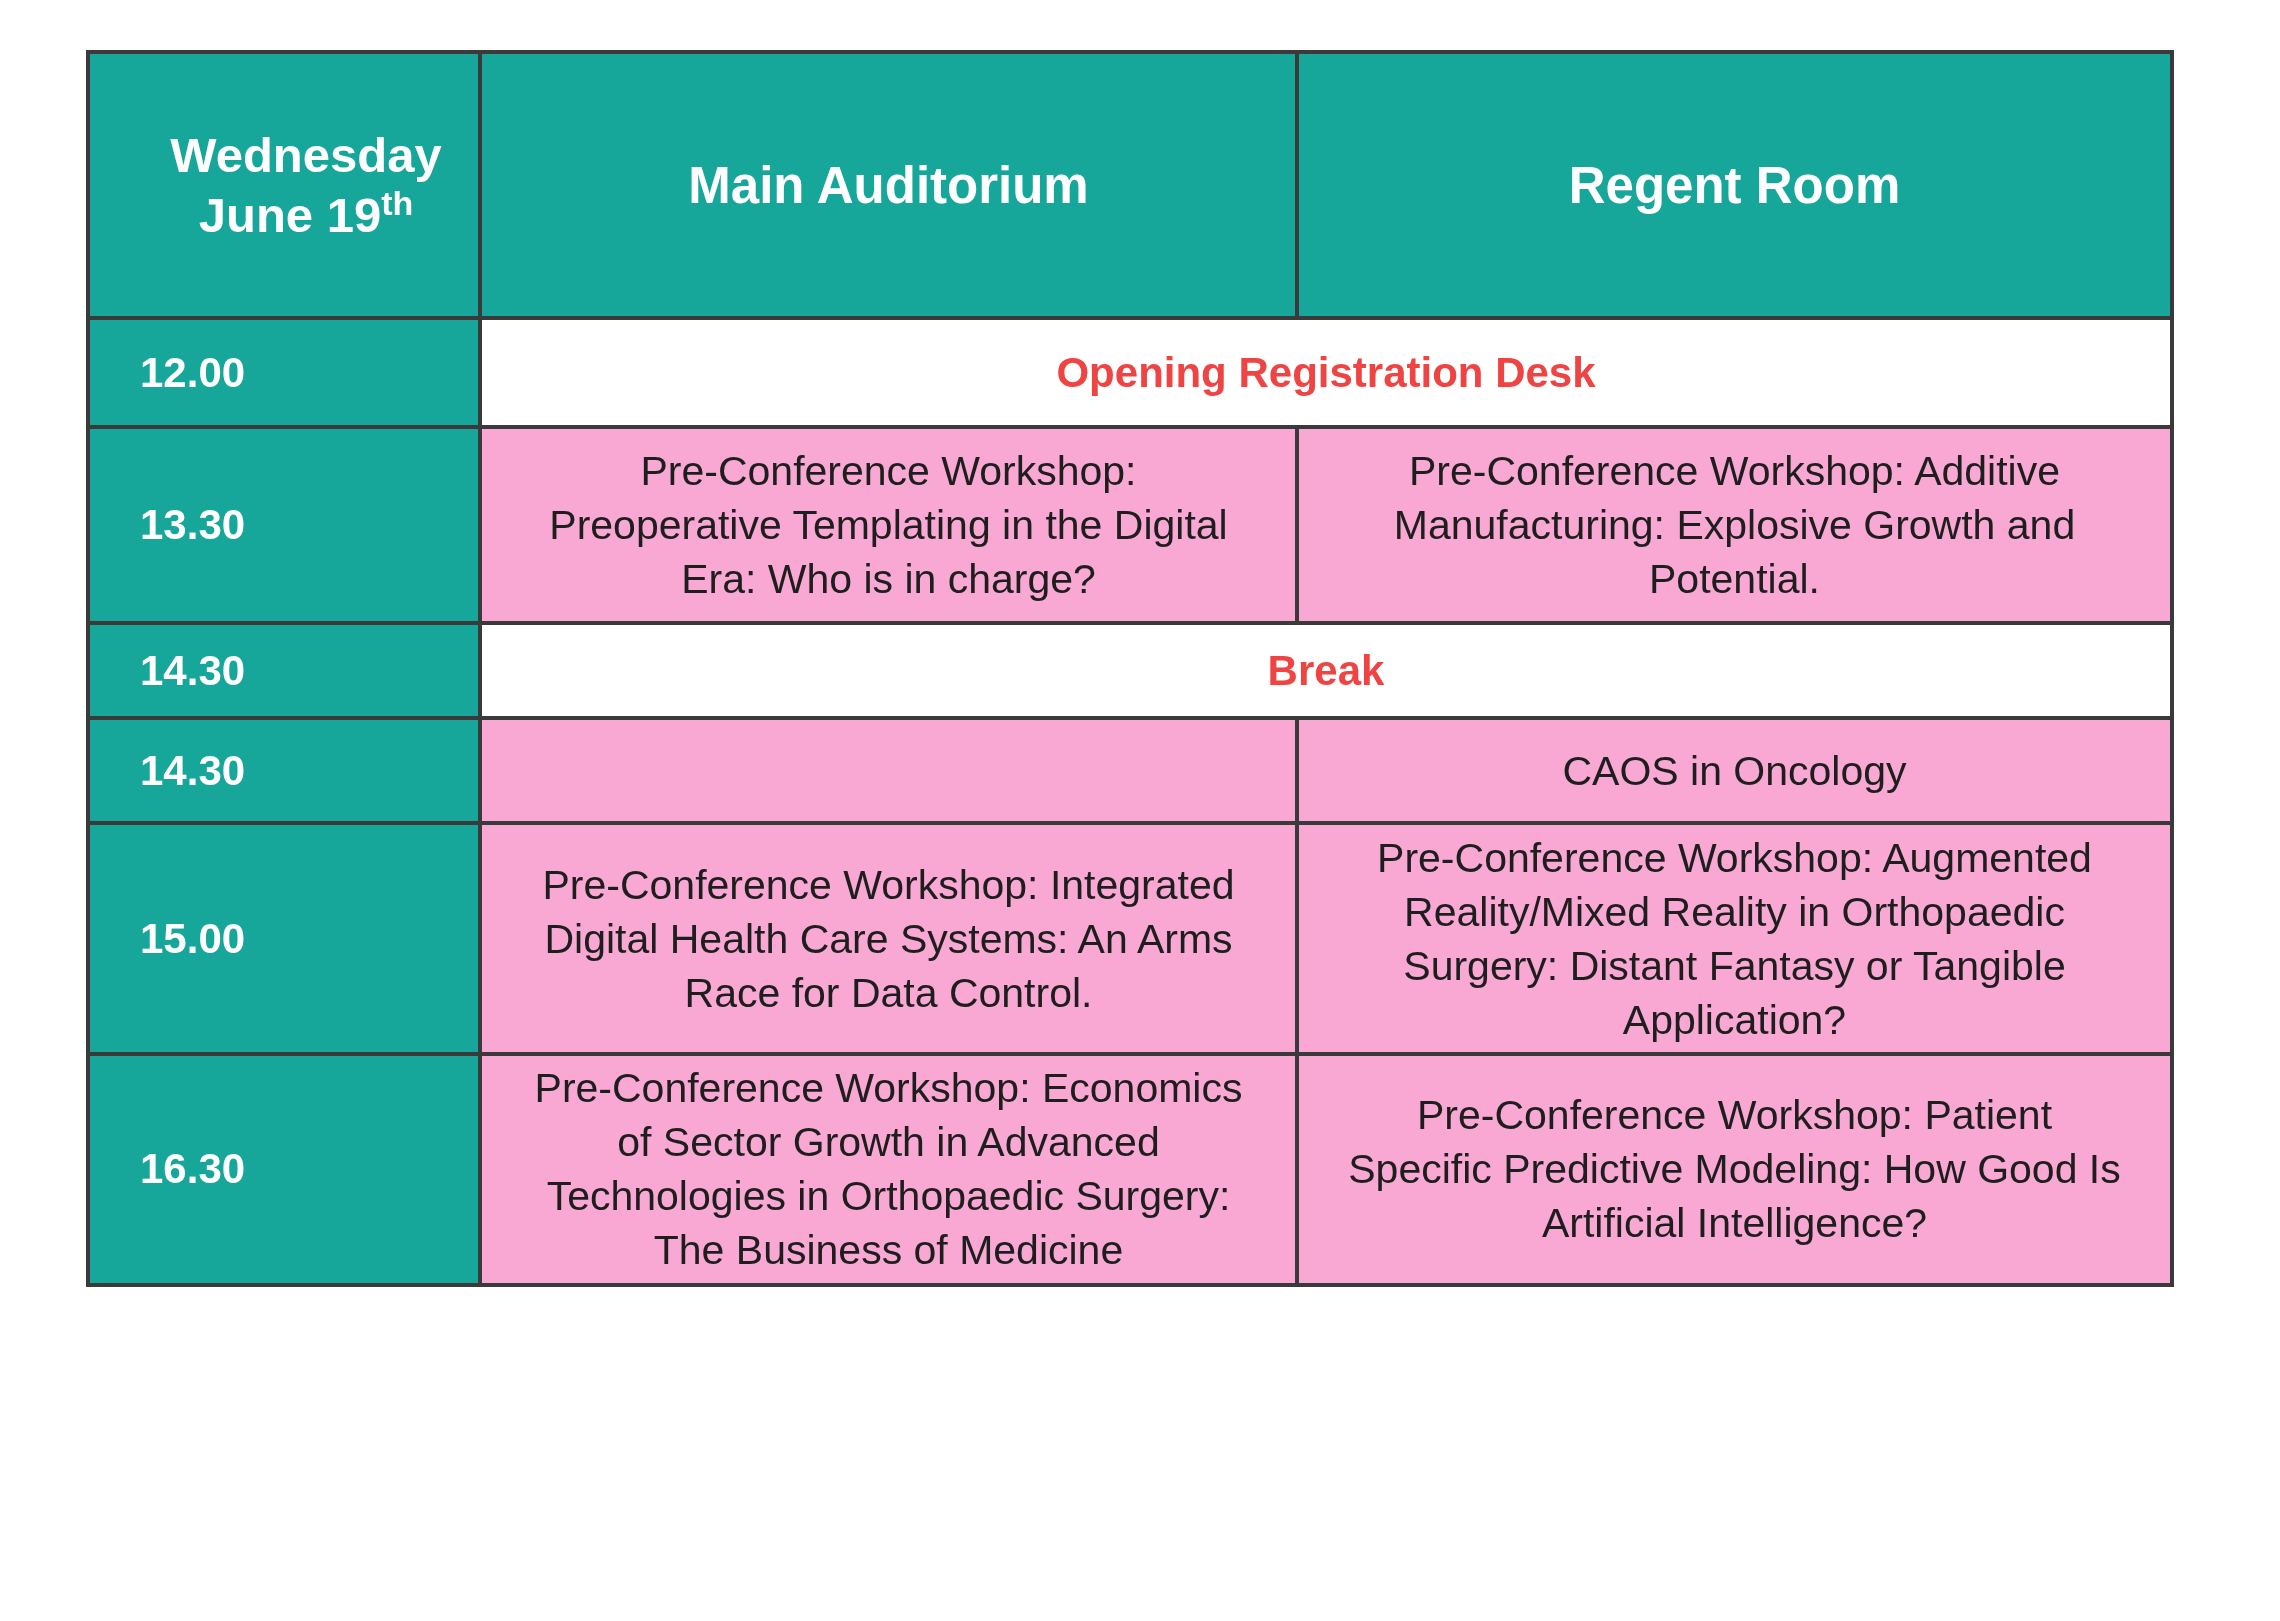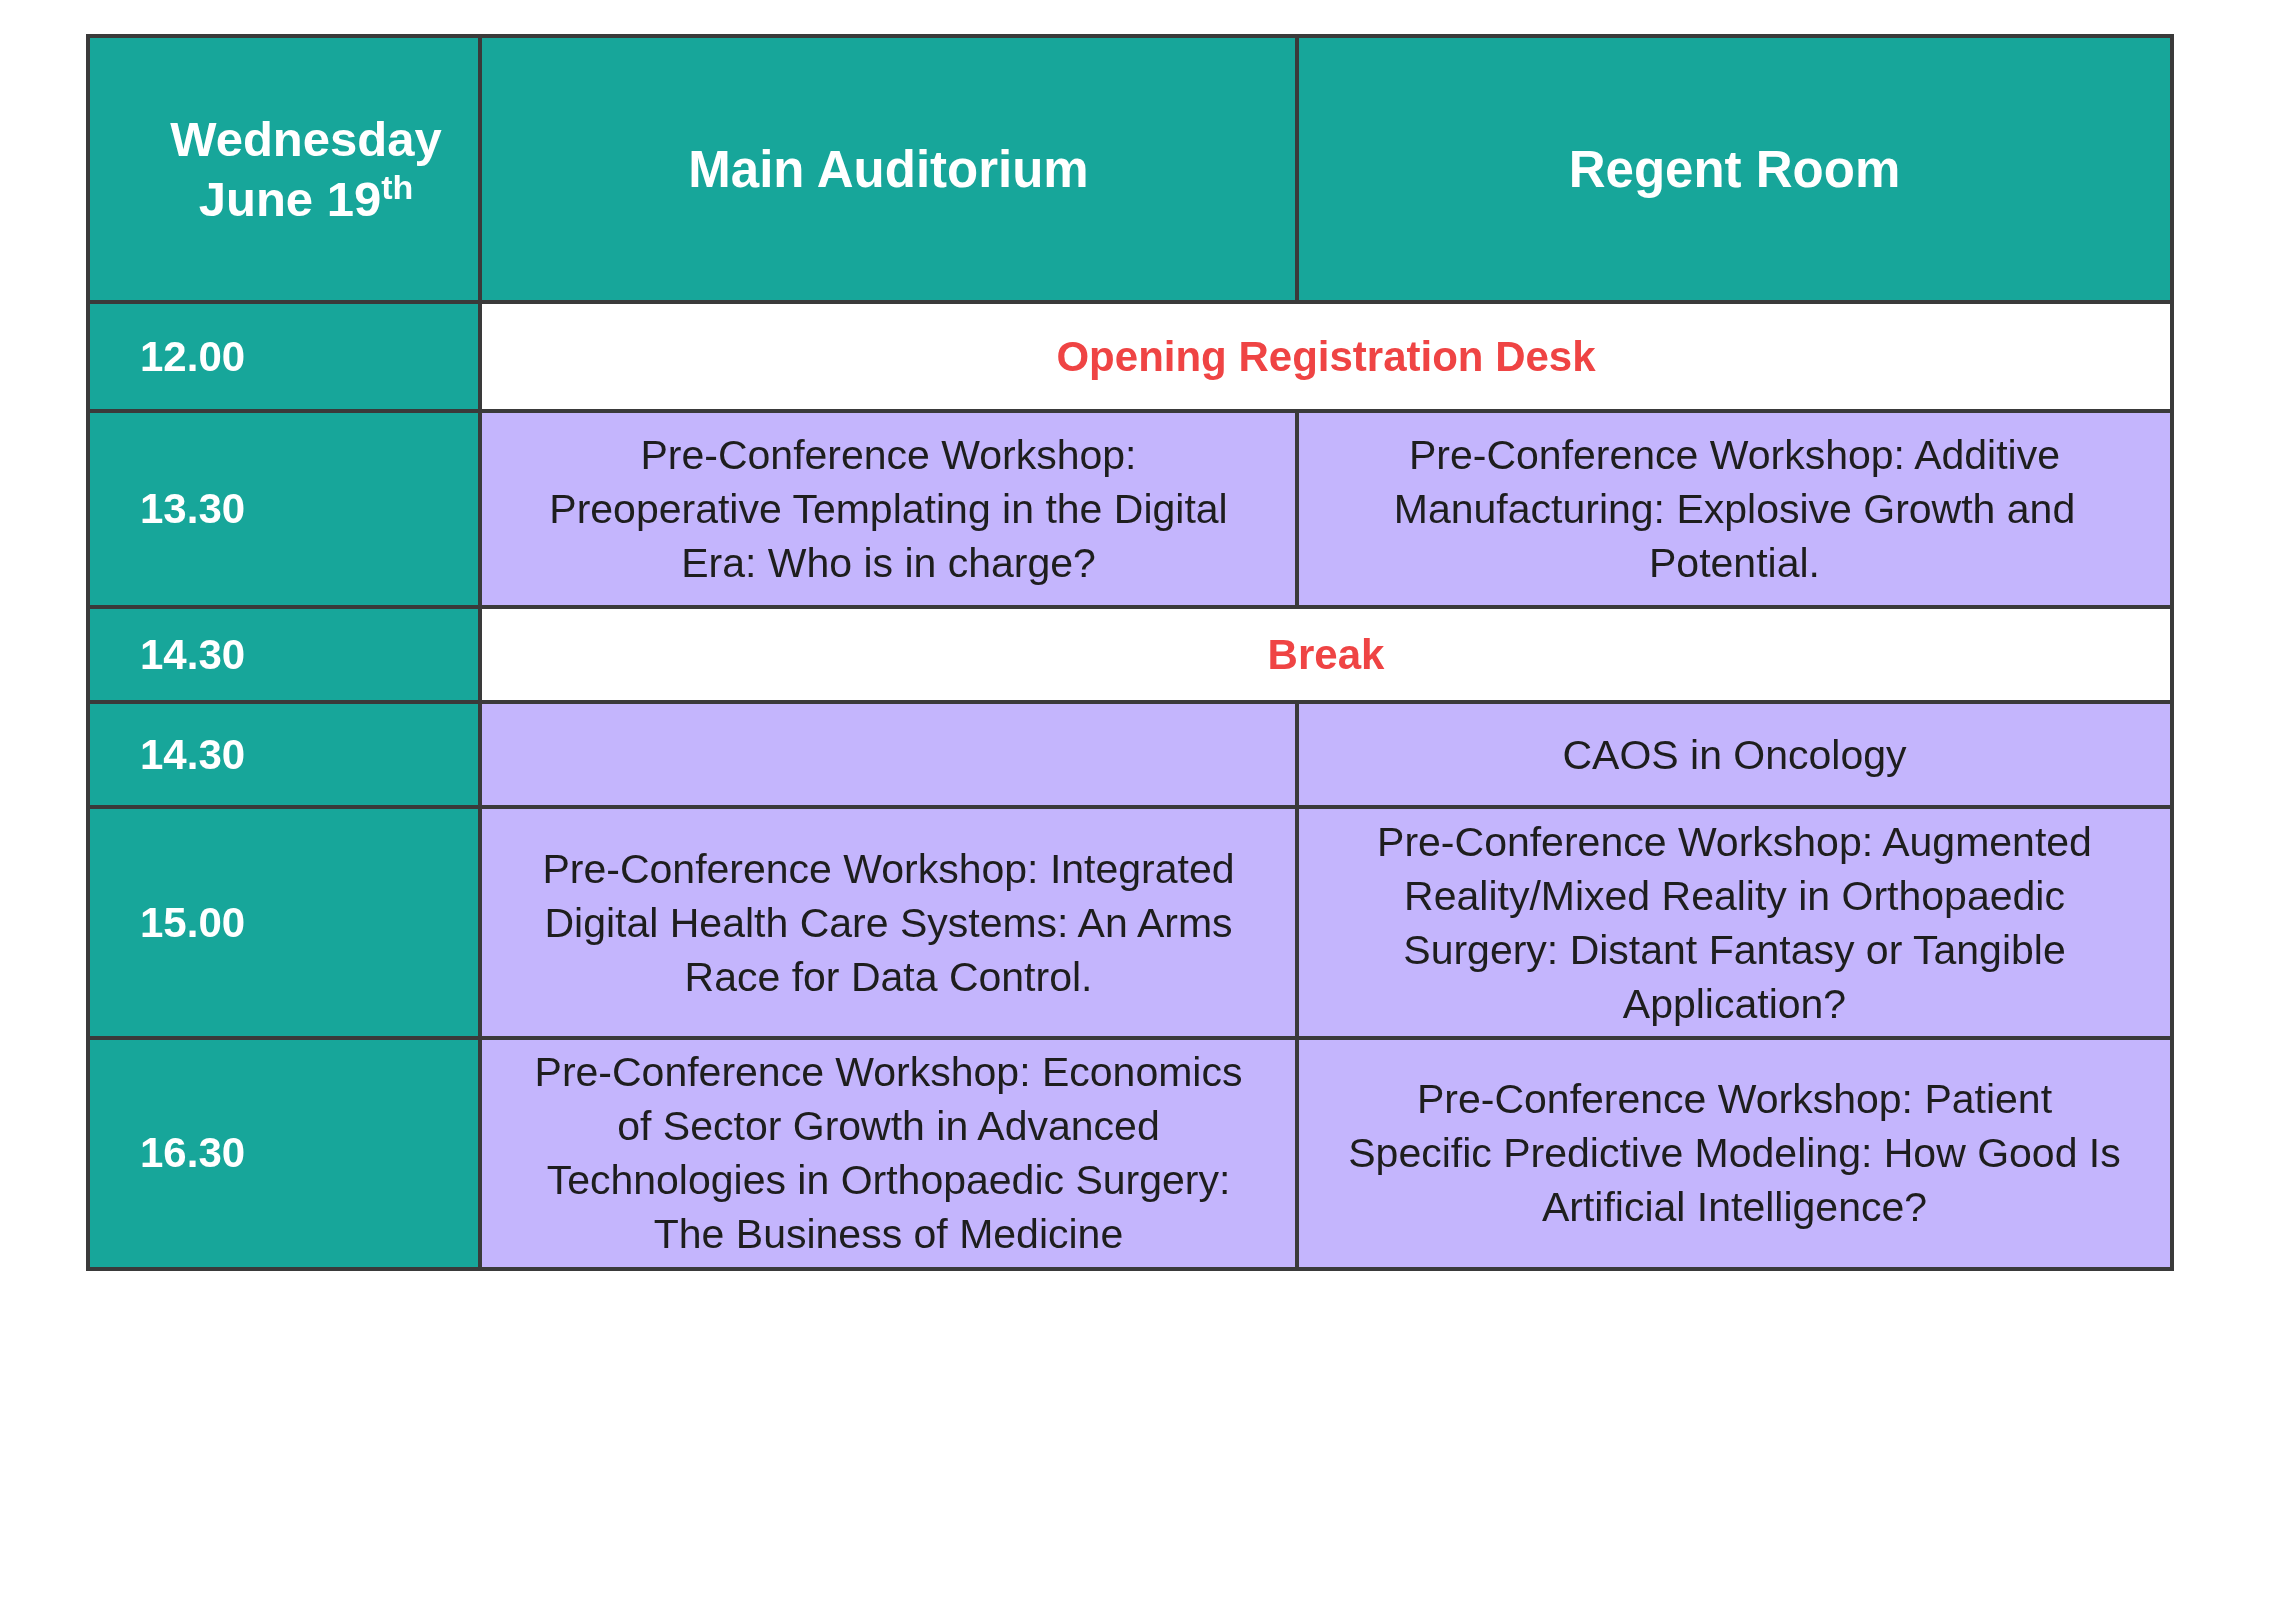--- a/index.html
+++ b/index.html
@@ -10,21 +10,21 @@
   body {
     width: 2281px;
     height: 1622px;
     position: relative;
     overflow: hidden;
     font-family: "Liberation Sans", "DejaVu Sans", sans-serif;
   }
   table.schedule {
     position: absolute;
     left: 86px;
-    top: 34px;
+    top: 50px;
     width: 2083px;
     border-collapse: collapse;
     table-layout: fixed;
   }
   table.schedule td {
     border: 4.5px solid #3a3a3a;
     vertical-align: middle;
     overflow: hidden;
   }
   .teal {
@@ -59,21 +59,21 @@
     font-weight: bold;
     font-size: 42px;
     color: #ef4444;
     background: #ffffff;
   }
   .body-cell {
     text-align: center;
     font-size: 41px;
     line-height: 54px;
     color: #1e1e1e;
-    background: #c4b5fd;
+    background: #f9a8d4;
     white-space: pre-line;
     padding: 5.4px 23.5px;
   }
 </style>
 </head>
 <body>
 
 <table class="schedule">
   <colgroup>
     <col style="width:392px">

